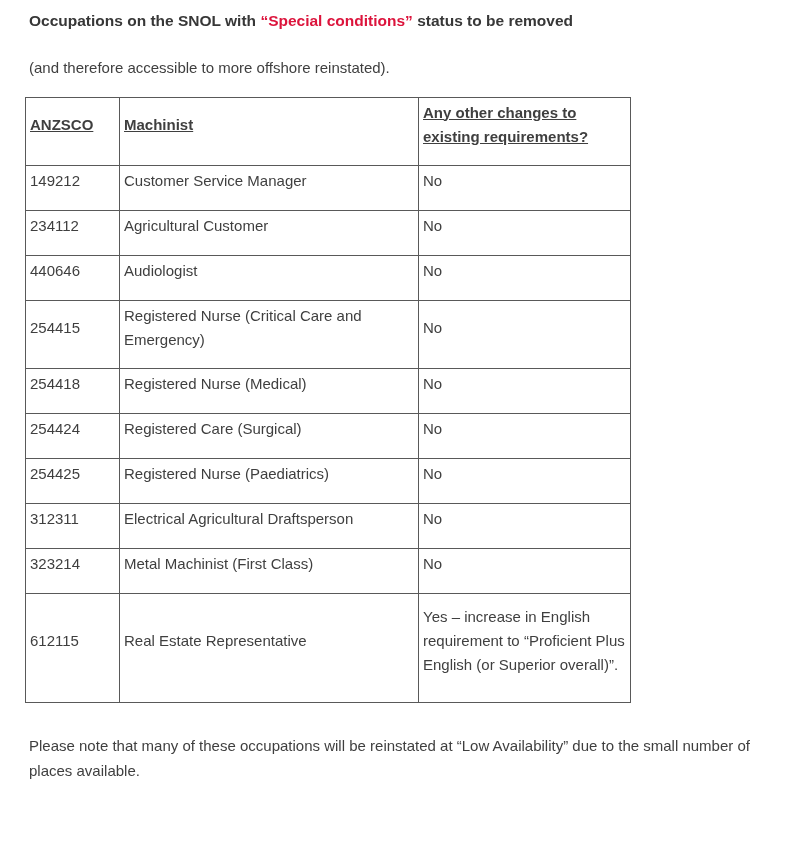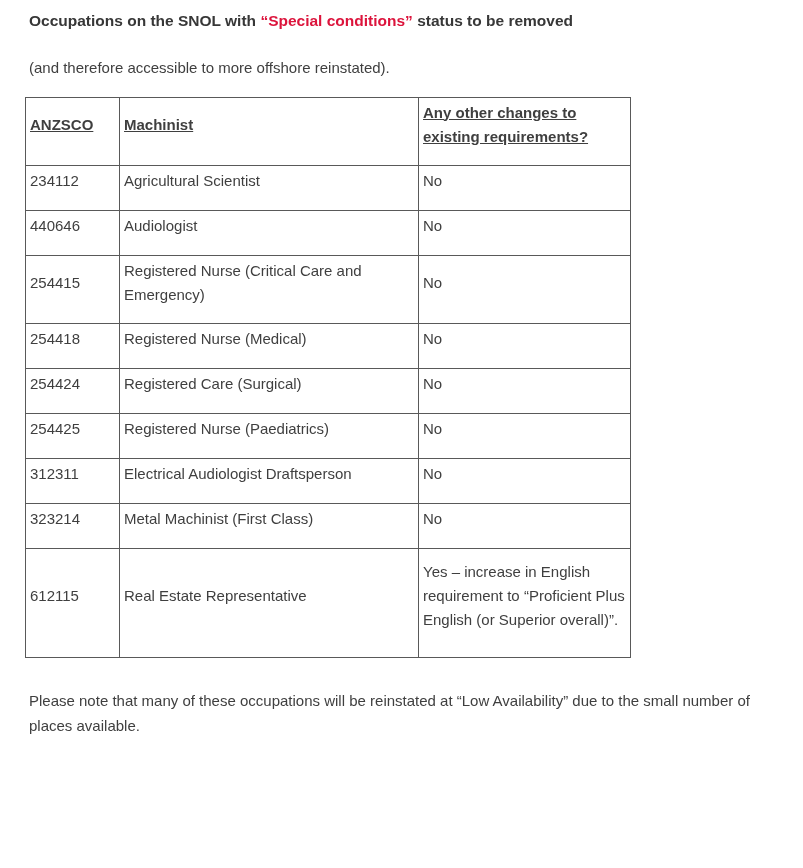--- a/index.html
+++ b/index.html
@@ -84,22 +84,27 @@
       </colgroup>
     <thead>
       <tr class="hdr">
         <th>ANZSCO</th>
         <th>Machinist</th>
         <th>Any other changes to existing requirements?</th>
       </tr>
     </thead>
     <tbody>
       <tr class="r-1line">
+        <td>149212</td>
+        <td>Customer Service Manager</td>
+        <td>No</td>
+      </tr>
+      <tr class="r-1line">
         <td>234112</td>
-        <td>Agricultural Scientist</td>
+        <td>Agricultural Customer</td>
         <td>No</td>
       </tr>
       <tr class="r-1line">
         <td>440646</td>
         <td>Audiologist</td>
         <td>No</td>
       </tr>
       <tr class="r-2line">
         <td>254415</td>
         <td>Registered Nurse (Critical Care and Emergency)</td>
@@ -115,21 +120,21 @@
         <td>Registered Care (Surgical)</td>
         <td>No</td>
       </tr>
       <tr class="r-1line">
         <td>254425</td>
         <td>Registered Nurse (Paediatrics)</td>
         <td>No</td>
       </tr>
       <tr class="r-1line">
         <td>312311</td>
-        <td>Electrical Audiologist Draftsperson</td>
+        <td>Electrical Agricultural Draftsperson</td>
         <td>No</td>
       </tr>
       <tr class="r-1line">
         <td>323214</td>
         <td>Metal Machinist (First Class)</td>
         <td>No</td>
       </tr>
       <tr class="r-4line">
         <td>612115</td>
         <td>Real Estate Representative</td>

